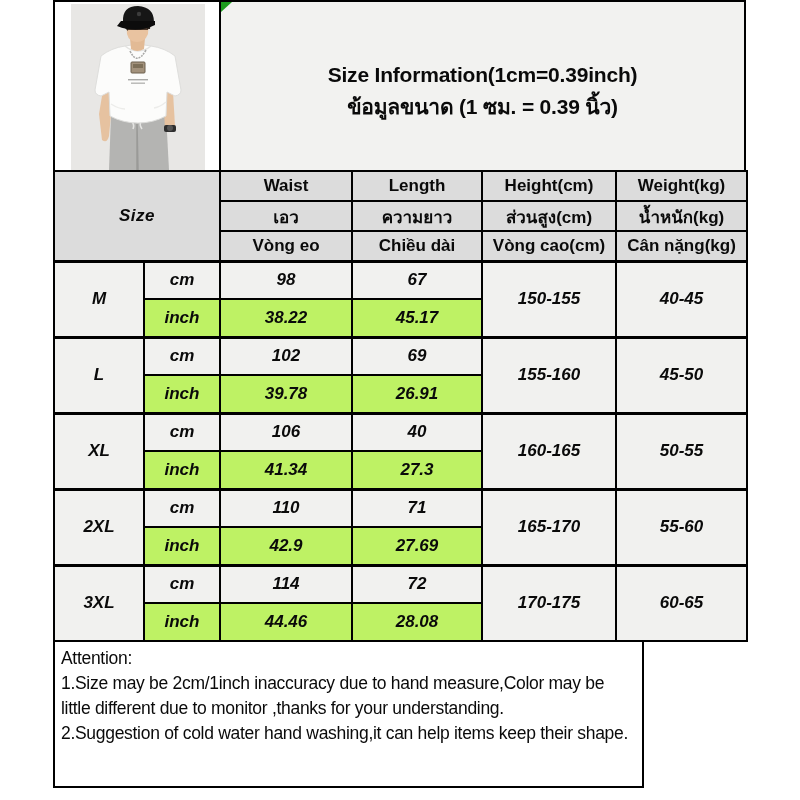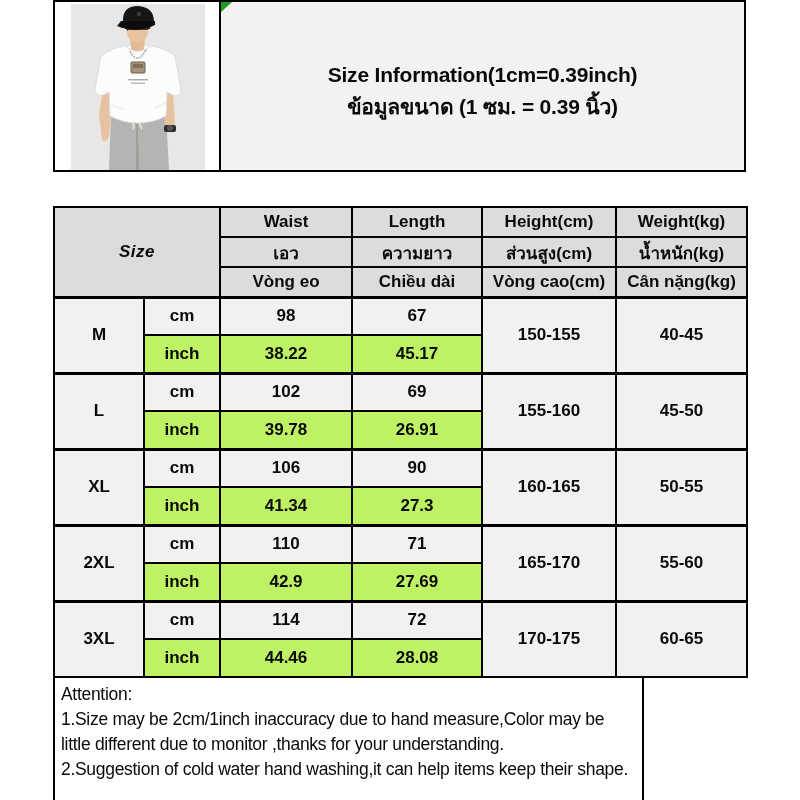--- a/index.html
+++ b/index.html
@@ -9,21 +9,21 @@
     font-family: "Liberation Sans", "DejaVu Sans", sans-serif;
     color: #0a0a0a;
   }
   .page {
     position: absolute;
     left: 53px; top: 0;
     width: 693px;
   }
 
   
-  .top-row { display: flex; height: 208px; }
+  .top-row { display: flex; height: 172px; }
   .photo-cell {
     width: 168px; height: 172px;
     border: 2px solid #000;
     background: #ffffff;
     padding: 2px 0 2px 16px;
   }
   .photo-cell svg { display: block; }
   .title-cell {
     position: relative;
     width: 525px; height: 172px;
@@ -66,21 +66,21 @@
     white-space: nowrap;
     margin-top: 12px;
   }
   tr.hrow td { height: 30px; background: #dcdcdc; }
   td.size-head {
     background: #dcdcdc;
     font-size: 31px;
     letter-spacing: 0.5px;
     font-style: italic;
   }
-  tr.drow td { height: 38px; }
+  tr.drow td { height: 38px; font-style: italic; }
   td.size-label { background: #d9d9d9; font-size: 19px; }
   tr.row-cm td { background: #f1f1ef; }
   tr.row-inch td { background: #bef264; }
   td.range-cell { background: #f1f1ef; }
   tr.group-start td { border-top: 3px solid #000; }
 
   
   .attention {
     width: 591px;
     min-height: 148px;
@@ -201,21 +201,21 @@
       <tr class="drow row-inch">
         <td>inch</td>
         <td>39.78</td>
         <td>26.91</td>
       </tr>
 
       <tr class="drow row-cm group-start">
         <td class="size-label" rowspan="2">XL</td>
         <td>cm</td>
         <td>106</td>
-        <td>90</td>
+        <td>40</td>
         <td class="range-cell" rowspan="2">160-165</td>
         <td class="range-cell" rowspan="2">50-55</td>
       </tr>
       <tr class="drow row-inch">
         <td>inch</td>
         <td>41.34</td>
         <td>27.3</td>
       </tr>
 
       <tr class="drow row-cm group-start">

